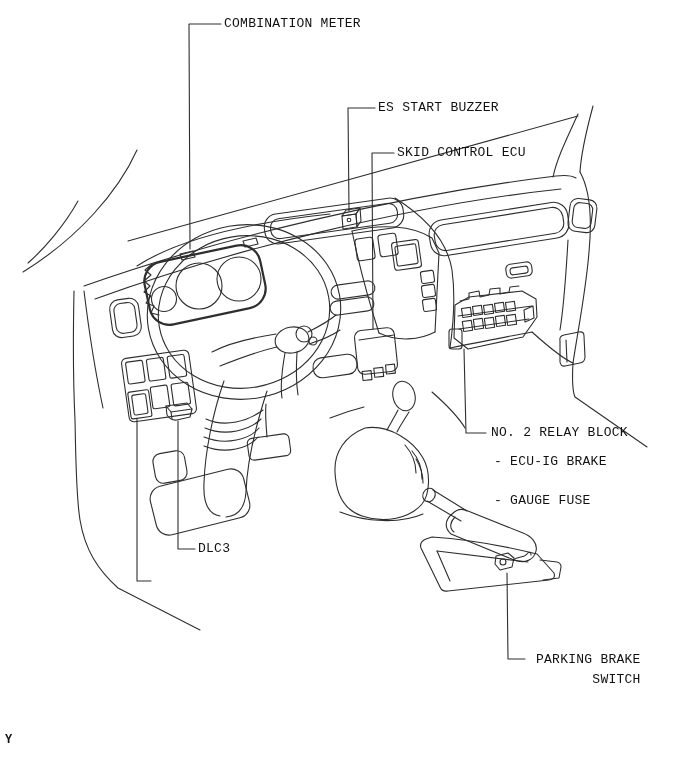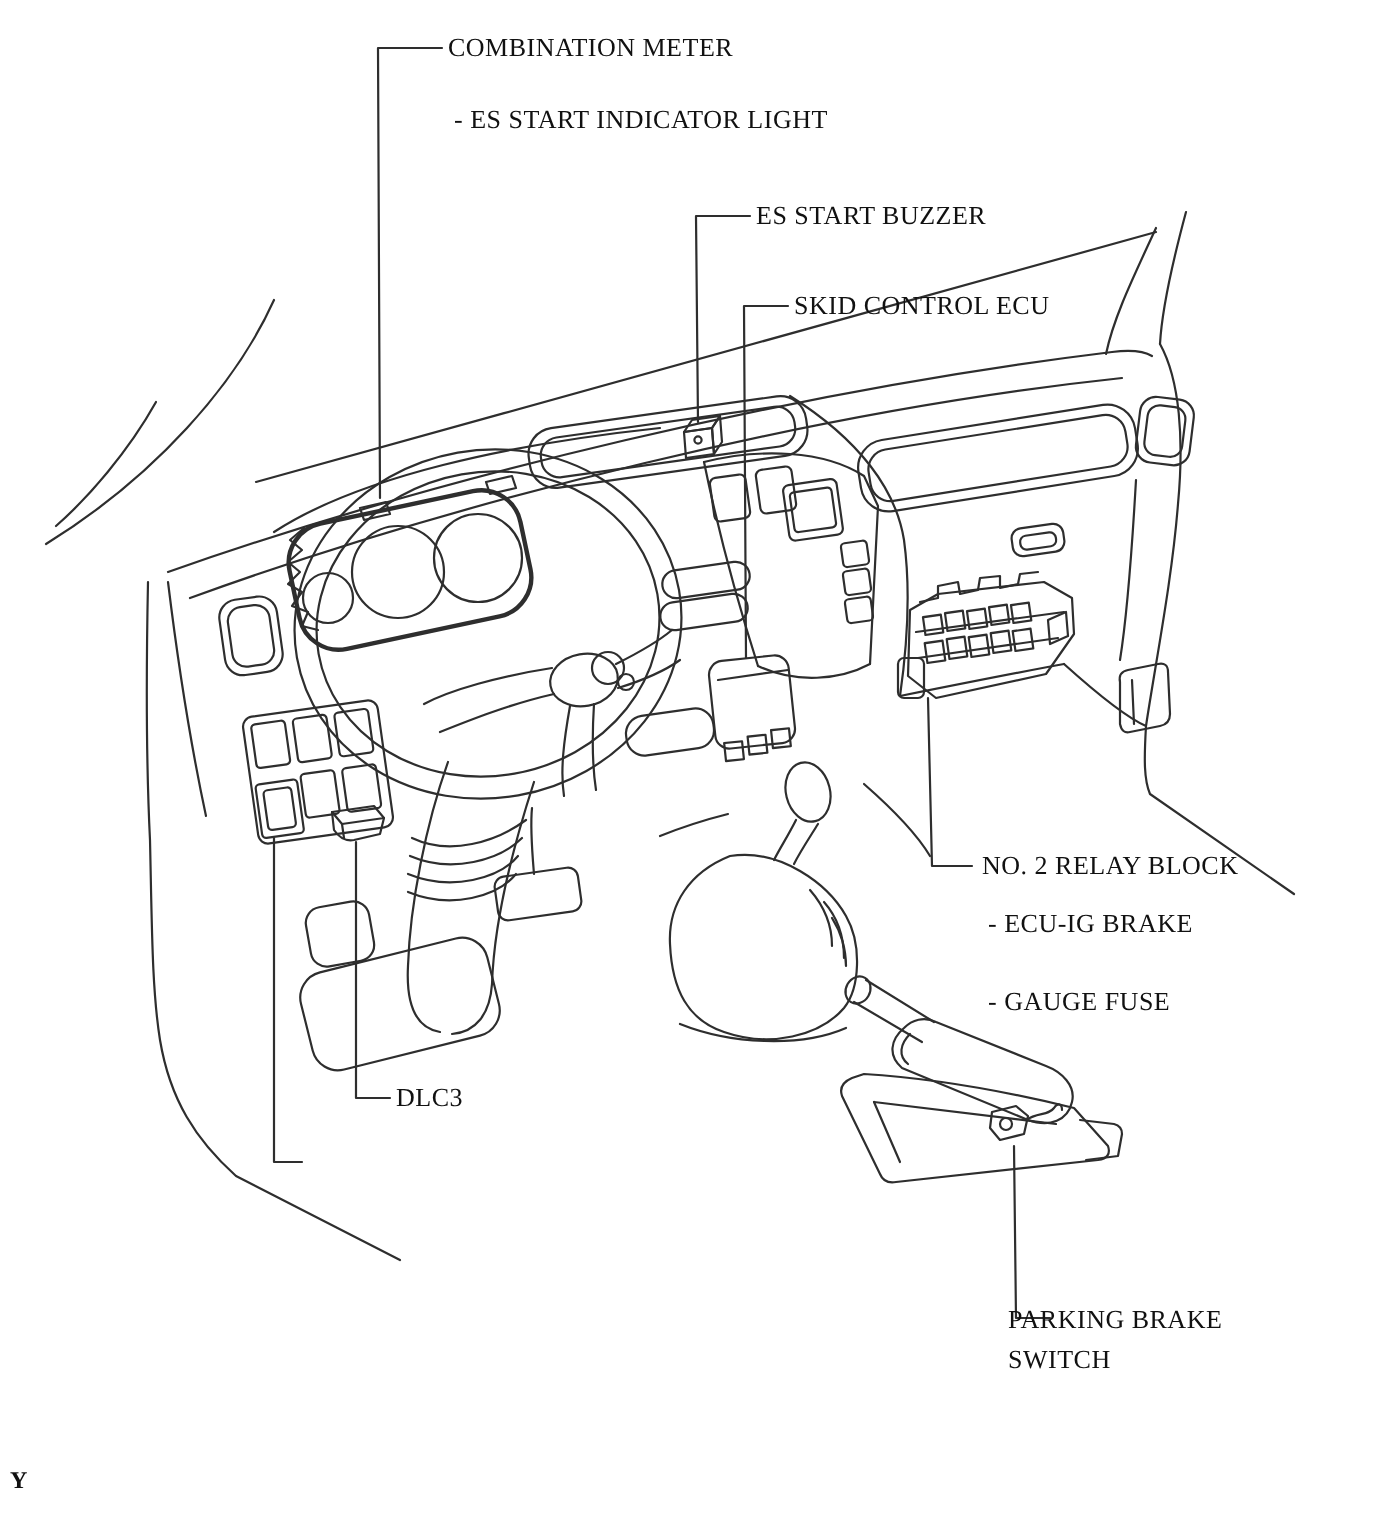--- a/index.html
+++ b/index.html
@@ -1,17 +1,17 @@
 <!DOCTYPE html>
 <html><head>
 <meta charset="utf-8">
 <style>
   html,body{margin:0;padding:0;background:#fff;}
   .canvas{position:relative;width:690px;height:759px;background:#ffffff;overflow:hidden;
-          font-family:Liberation Serif, serif;}
+          font-family:Liberation Mono, monospace;text-align:right;}
   .art{position:absolute;left:0;top:0;}
   .lbl{position:absolute;font-size:13px;line-height:14px;letter-spacing:.25px;color:#111;
        white-space:nowrap;}
   .lbl2{line-height:20px;}
   .marker{position:absolute;font-size:12px;font-weight:bold;color:#111;}
 </style>
 </head>
 <body>
 
 <div class="canvas">
@@ -206,25 +206,24 @@
       <path d="M375,108 L348,108 L349,211"></path>
       <path d="M394,153 L372,153 L373,329"></path>
       <path d="M486,433 L466,433 L464,349"></path>
       <path d="M195,549 L178,549 L178,421"></path>
       <path d="M151,581 L137,581 L137,419"></path>
       <path d="M525,659 L508,659 L507,573"></path>
     </g>
   </svg>
 
   <div class="lbl" style="left:224px;top:17px">COMBINATION METER</div>
-  <div class="lbl" style="left:227px;top:53px">- ES START INDICATOR LIGHT</div>
   <div class="lbl" style="left:378px;top:101px">ES START BUZZER</div>
   <div class="lbl" style="left:397px;top:146px">SKID CONTROL ECU</div>
   <div class="lbl" style="left:491px;top:426px">NO. 2 RELAY BLOCK</div>
   <div class="lbl" style="left:494px;top:455px">- ECU-IG BRAKE</div>
   <div class="lbl" style="left:494px;top:494px">- GAUGE FUSE</div>
   <div class="lbl" style="left:198px;top:542px">DLC3</div>
-  <div class="lbl lbl2" style="left:504px;top:650px">
+  <div class="lbl lbl2" style="left:536px;top:650px">
     <div>PARKING BRAKE</div>
     <div>SWITCH</div>
   </div>
   <div class="marker" style="left:5px;top:733px">Y</div>
 </div>
 
 </body></html>

